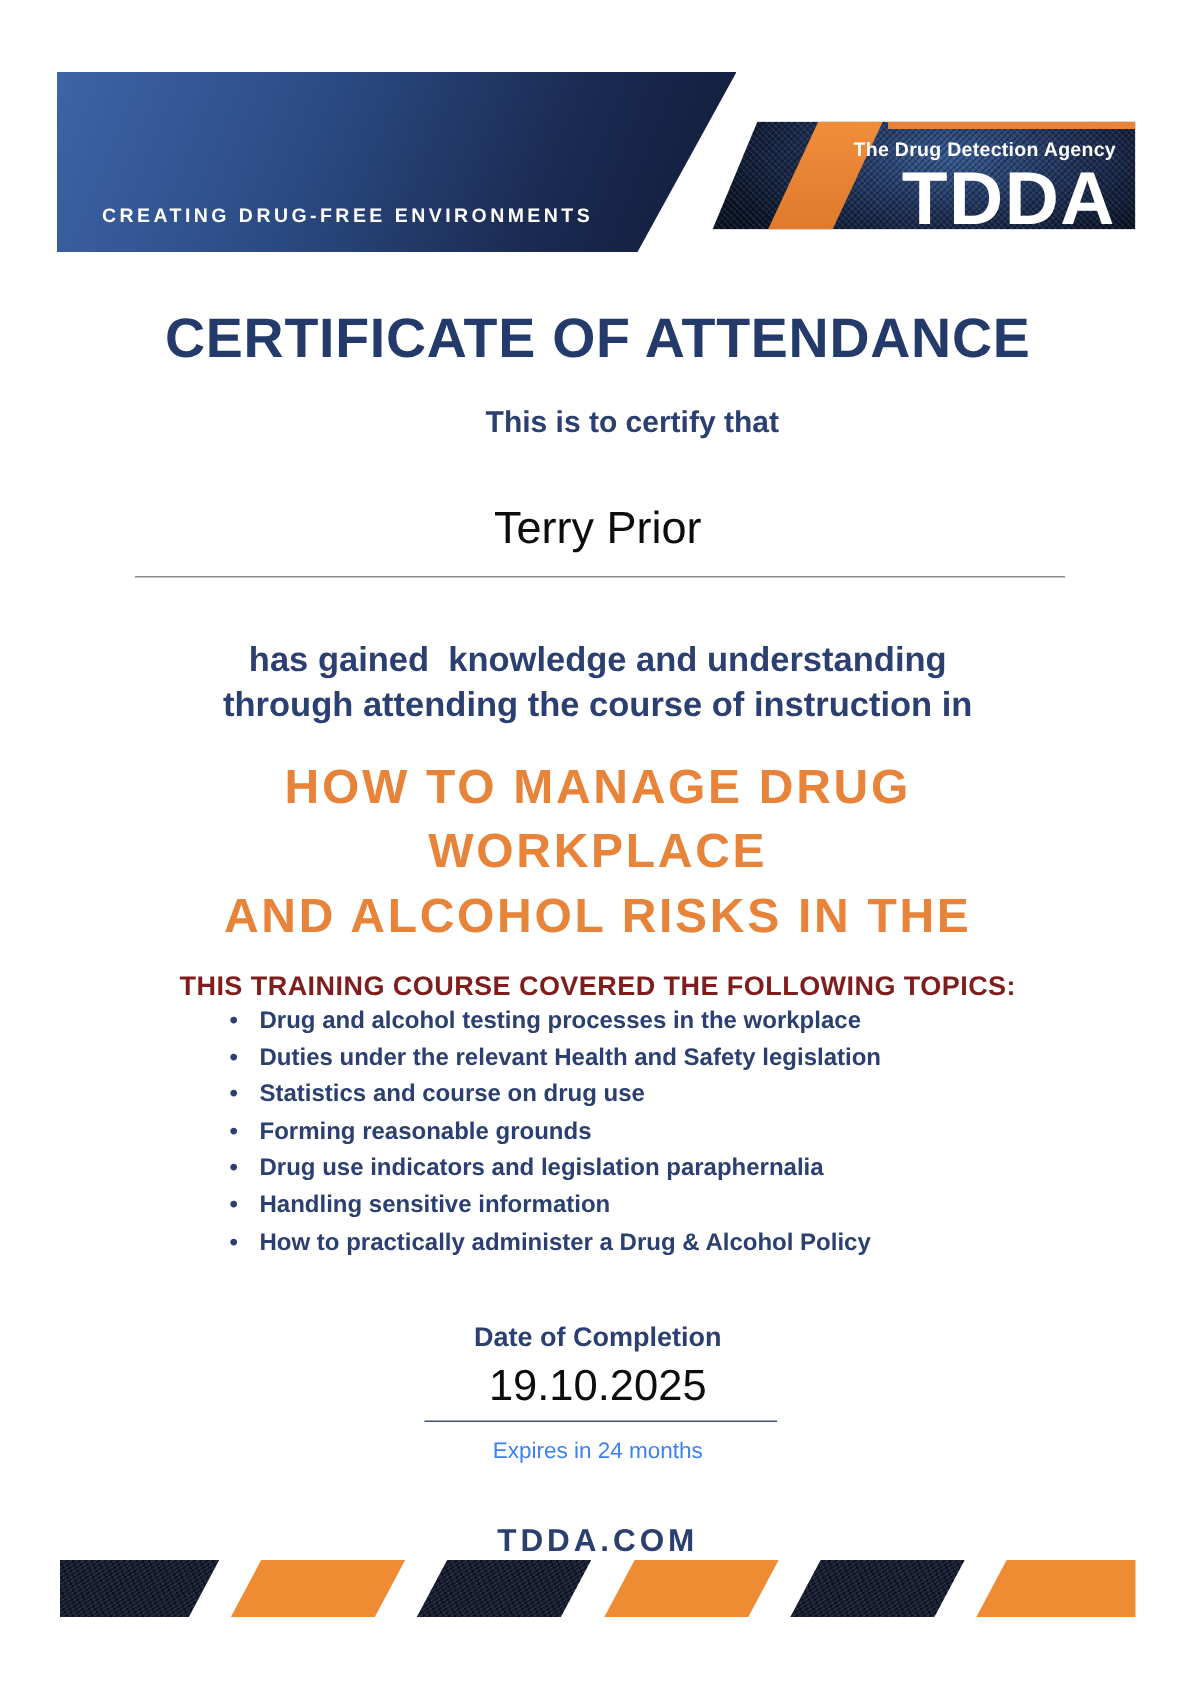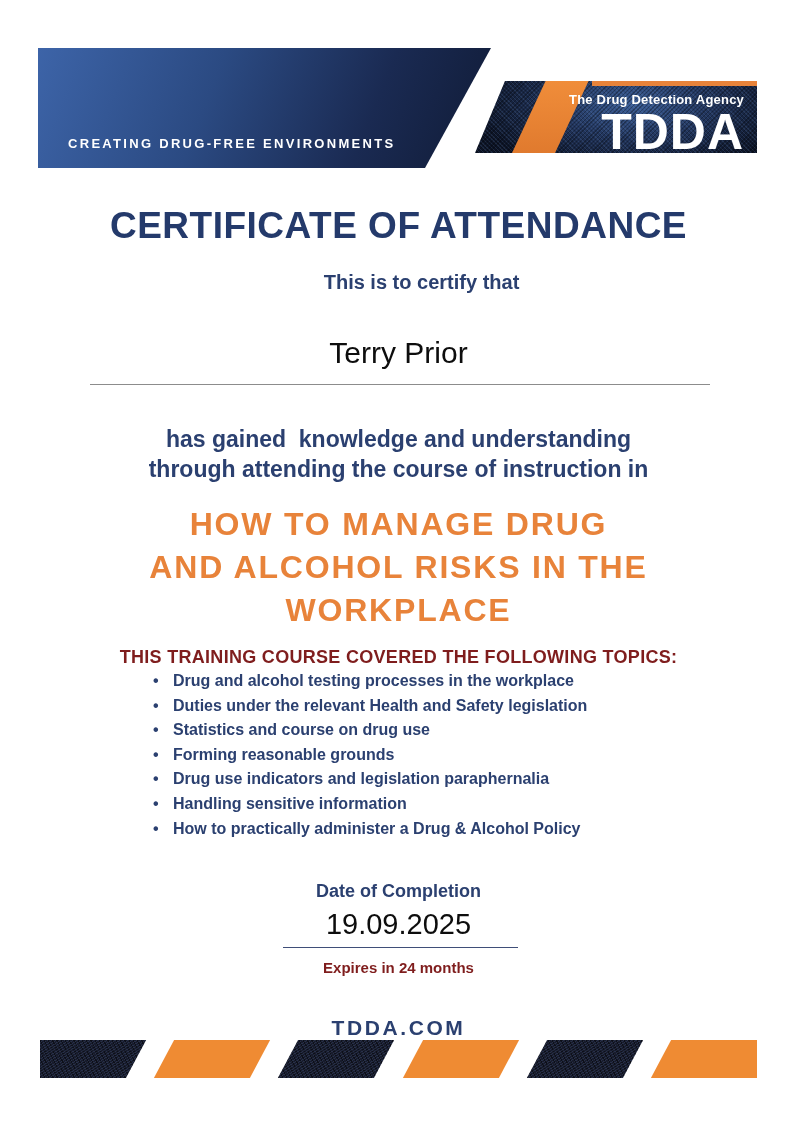--- a/index.html
+++ b/index.html
@@ -58,21 +58,21 @@
     margin:0;padding:0;list-style:none;
   }
   .topics li{
     position:relative;padding-left:26px;
     font-size:16px;font-weight:bold;color:#2b4070;line-height:24.6px;
   }
   .topics li .bullet{position:absolute;left:6px;top:0;}
   .completion-label{top:881px;font-size:18px;font-weight:bold;color:#2b4070;}
   .completion-date{top:908px;font-size:29px;color:#0d0d0d;font-weight:normal;}
   .date-underline{position:absolute;top:947px;left:283px;width:235px;border-top:1px solid #3f4e78;}
-  .expiry-text{top:959px;font-size:15px;font-weight:bold;color:#7f1d1d;}
+  .expiry-text{top:959px;font-size:15px;font-weight:normal;color:#3b82f6;}
   .website{top:1016px;font-size:21px;font-weight:bold;color:#2b4070;letter-spacing:2.6px;}
 
   
   .footer-band{position:absolute;top:1040px;left:40px;right:40px;height:38px;overflow:hidden;}
   .band-shape{position:absolute;top:0;height:100%;width:96px;transform:skewX(-28deg);}
   .band-shape.dark{
     background:
       repeating-linear-gradient(135deg,rgba(80,100,150,0.28) 0 1px,transparent 1px 3px),
       repeating-linear-gradient(45deg,rgba(0,0,0,0.45) 0 1px,transparent 1px 3px),
       #181c2c;
@@ -111,22 +111,22 @@
   <div class="centered recipient-name">Terry Prior</div>
   <div class="name-underline"></div>
 
   <div class="centered statement">
     <div>has gained  knowledge and understanding</div>
     <div>through attending the course of instruction in</div>
   </div>
 
   <div class="centered course-title">
     <div>HOW TO MANAGE DRUG</div>
+    <div>WORKPLACE</div>
     <div>AND ALCOHOL RISKS IN THE</div>
-    <div>WORKPLACE</div>
   </div>
 
   <div class="centered topics-heading">THIS TRAINING COURSE COVERED THE FOLLOWING TOPICS:</div>
 
   <ul class="topics">
     <li>
       <span class="bullet">•</span>
       <span>Drug and alcohol testing processes in the workplace</span>
     </li>
     <li>
@@ -149,21 +149,21 @@
       <span class="bullet">•</span>
       <span>Handling sensitive information</span>
     </li>
     <li>
       <span class="bullet">•</span>
       <span>How to practically administer a Drug &amp; Alcohol Policy</span>
     </li>
   </ul>
 
   <div class="centered completion-label">Date of Completion</div>
-  <div class="centered completion-date">19.09.2025</div>
+  <div class="centered completion-date">19.10.2025</div>
   <div class="date-underline"></div>
   <div class="centered expiry-text">Expires in 24 months</div>
 
   <div class="centered website">TDDA.COM</div>
 
   <div class="footer-band">
     <div class="band-shape dark"></div>
     <div class="band-shape orange"></div>
     <div class="band-shape dark"></div>
     <div class="band-shape orange"></div>

